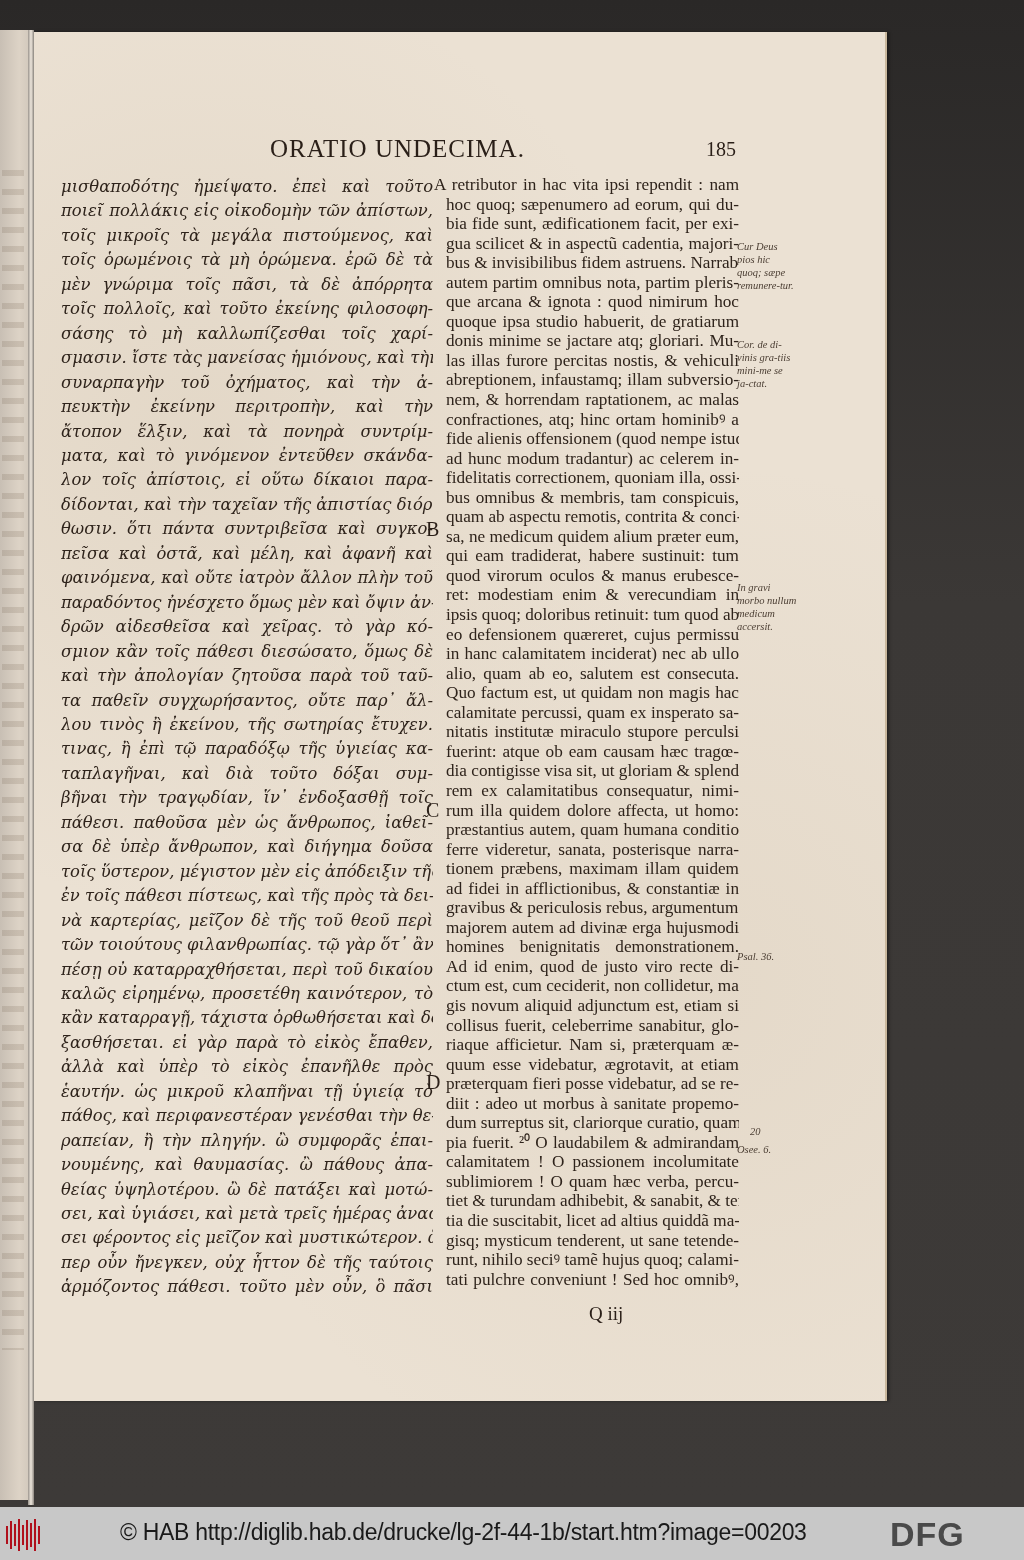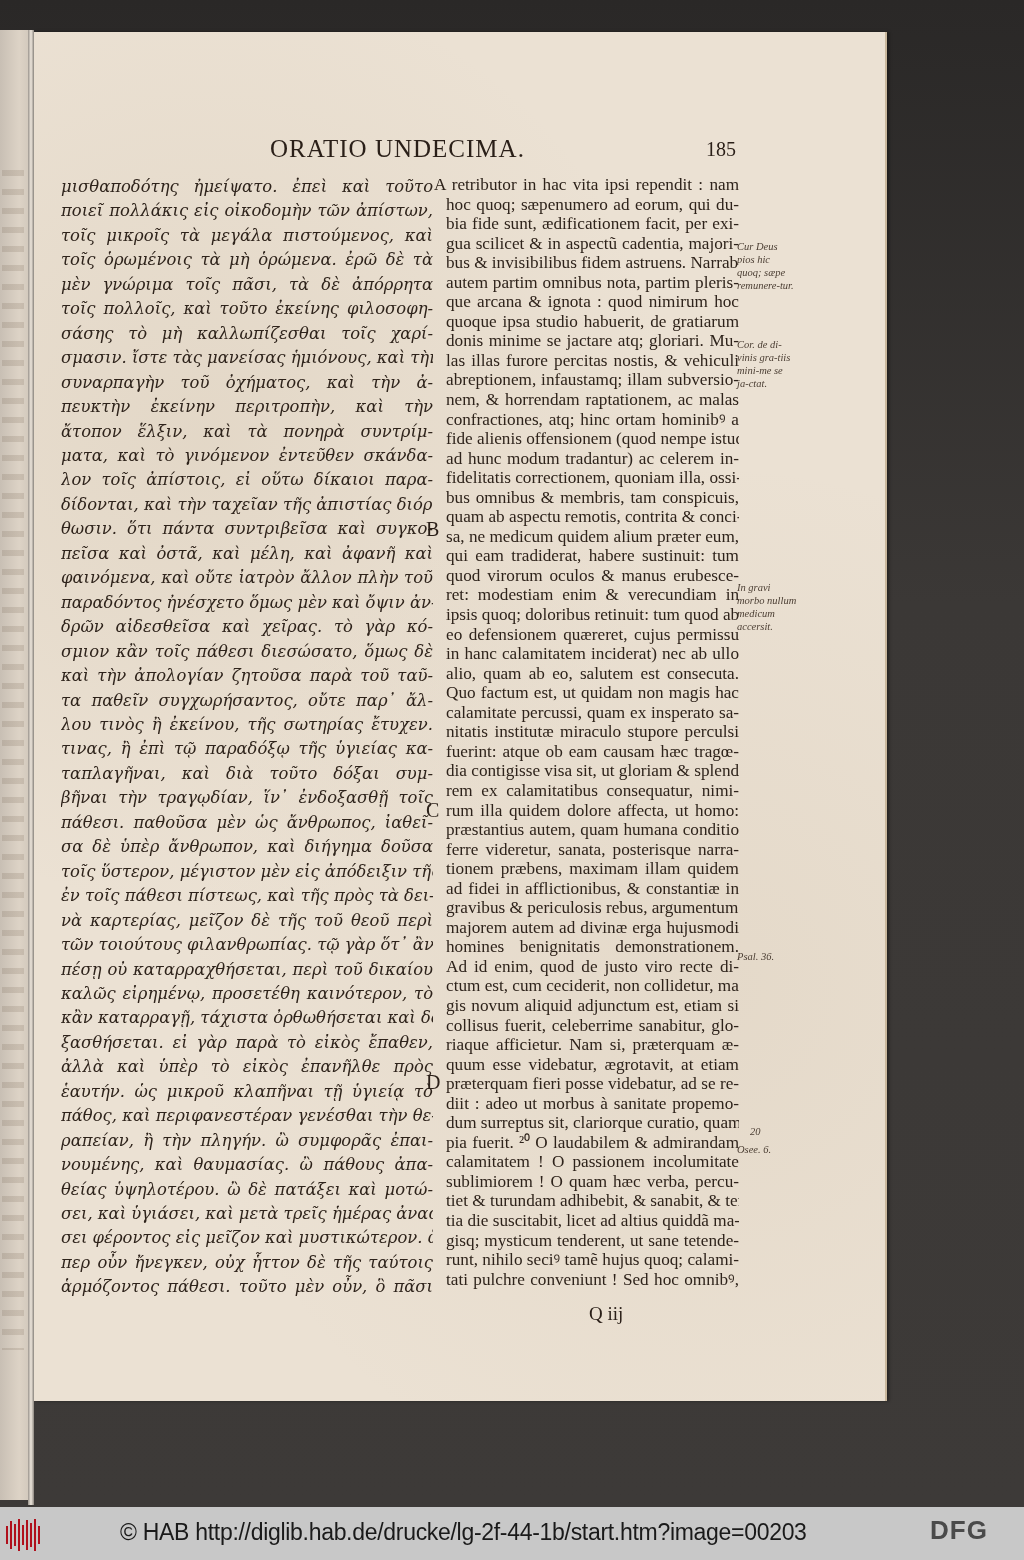--- a/index.html
+++ b/index.html
@@ -53,22 +53,22 @@
     position:absolute; left:0; top:1507px; width:1024px; height:53px;
     background:#c8c8c8; display:flex; align-items:center;
   }
   .hab-logo { position:absolute; left:6px; top:12px; width:36px; height:32px; display:flex; gap:2px; align-items:center; }
   .hab-logo span { display:block; width:2px; background:#b0101c; }
   .footer-text {
     position:absolute; left:120px; top:12px; font-family:"Liberation Sans", sans-serif;
     font-size:23px; color:#1a1a1a; letter-spacing:-0.3px;
   }
   .dfg-logo {
-    position:absolute; left:930px; top:8px; font-family:"Liberation Sans", sans-serif;
-    font-weight:bold; font-size:26px; color:#4a4a4a; letter-spacing:1px;
+    position:absolute; left:890px; top:8px; font-family:"Liberation Sans", sans-serif;
+    font-weight:bold; font-size:34px; color:#4a4a4a; letter-spacing:1px;
   }
 </style>
 </head>
 <body>
 
 <div class="backdrop"></div>
 <div class="left-page">
   <div class="left-page-print"></div>
 </div>
 <div class="left-page-edge"></div>

